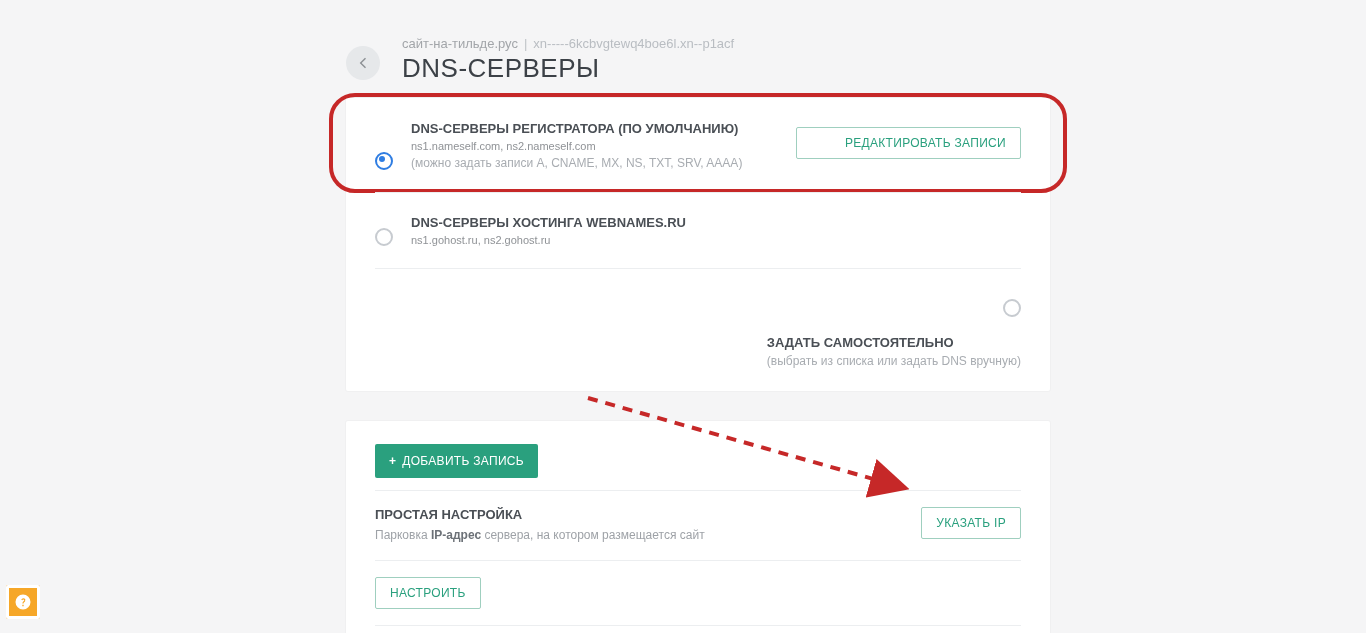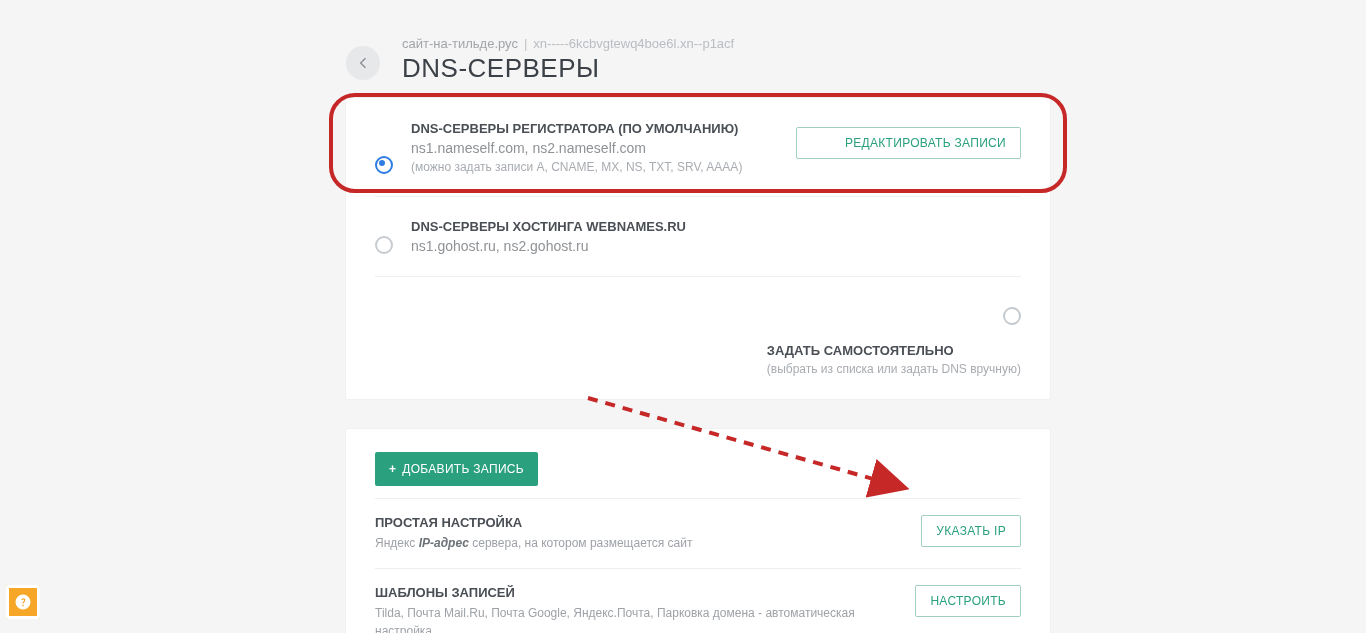--- a/index.html
+++ b/index.html
@@ -61,21 +61,21 @@
     width:14px;height:14px;border:2px solid #c7cbd0;border-radius:50%;
     flex:0 0 auto;margin-top:8px;position:relative;cursor:pointer;
   }
   .radio.selected{border-color:var(--radio-blue);}
   .radio.selected::after{
     content:"";position:absolute;left:2px;top:2px;width:6px;height:6px;
     background:var(--radio-blue);border-radius:50%;
   }
   .opt-body{flex:1;}
   .opt-title{font-size:13px;font-weight:700;color:#4a4f55;text-transform:uppercase;}
-  .opt-sub{font-size:14px;color:var(--muted);margin-top:4px;}
+  .opt-sub{font-size:11px;color:var(--muted);margin-top:4px;}
   .opt-sub2{font-size:12px;color:#a8acb1;margin-top:4px;}
   .btn-outline{
     border:1px solid #9fcfbf;color:var(--green);
     background:transparent;font-size:12px;
     padding:8px 14px;border-radius:2px;
     text-transform:uppercase;letter-spacing:0.3px;
     cursor:pointer;white-space:nowrap;
   }
   .opt .btn-outline{align-self:flex-start;margin-top:6px;padding-left:48px;}
 
@@ -95,21 +95,21 @@
   }
   .plus{font-weight:bold;}
   .rec-list{margin-top:12px;}
   .rec{
     display:flex;gap:8px;align-items:flex-start;
     padding:16px 0;border-top:1px solid #eceef0;
   }
   .rec-body{flex:1;}
   .rec-title{font-size:13px;font-weight:700;color:#4a4f55;text-transform:uppercase;}
   .rec-sub{font-size:12px;color:#9ea2a7;margin-top:4px;line-height:1.5;}
-  .rec-sub b{color:#6c7177;font-style:italic;}
+  .rec-sub b{color:#6c7177;}
   .rec .btn-outline{flex:0 0 auto;}
 
   
   .arrow-svg{position:absolute;pointer-events:none;}
 
   
   .help{
     position:absolute;left:6px;bottom:14px;
     width:34px;height:34px;background:var(--orange);
     display:flex;align-items:center;justify-content:center;color:#fff;
@@ -175,31 +175,27 @@
         <span class="plus">+</span>
         <span>ДОБАВИТЬ ЗАПИСЬ</span>
       </button>
 
       <div class="rec-list">
 
         <div class="rec">
           <div class="rec-body">
             <div class="rec-title">ПРОСТАЯ НАСТРОЙКА</div>
             <div class="rec-sub">
-              <span>Яндекс </span><b>IP-адрес</b><span> сервера, на котором размещается сайт</span>
+              <span>Парковка </span><b>IP-адрес</b><span> сервера, на котором размещается сайт</span>
             </div>
           </div>
           <button class="btn-outline">УКАЗАТЬ IP</button>
         </div>
 
         <div class="rec">
-          <div class="rec-body">
-            <div class="rec-title">ШАБЛОНЫ ЗАПИСЕЙ</div>
-            <div class="rec-sub">Tilda, Почта Mail.Ru, Почта Google, Яндекс.Почта, Парковка домена - автоматическая настройка</div>
-          </div>
           <button class="btn-outline">НАСТРОИТЬ</button>
         </div>
 
         <div class="rec">
           <div class="rec-body">
             <div class="rec-title">ЗАПИСЬ SOA</div>
 
           </div>
           <button class="btn-outline">ОБНОВИТЬ</button>
         </div>

